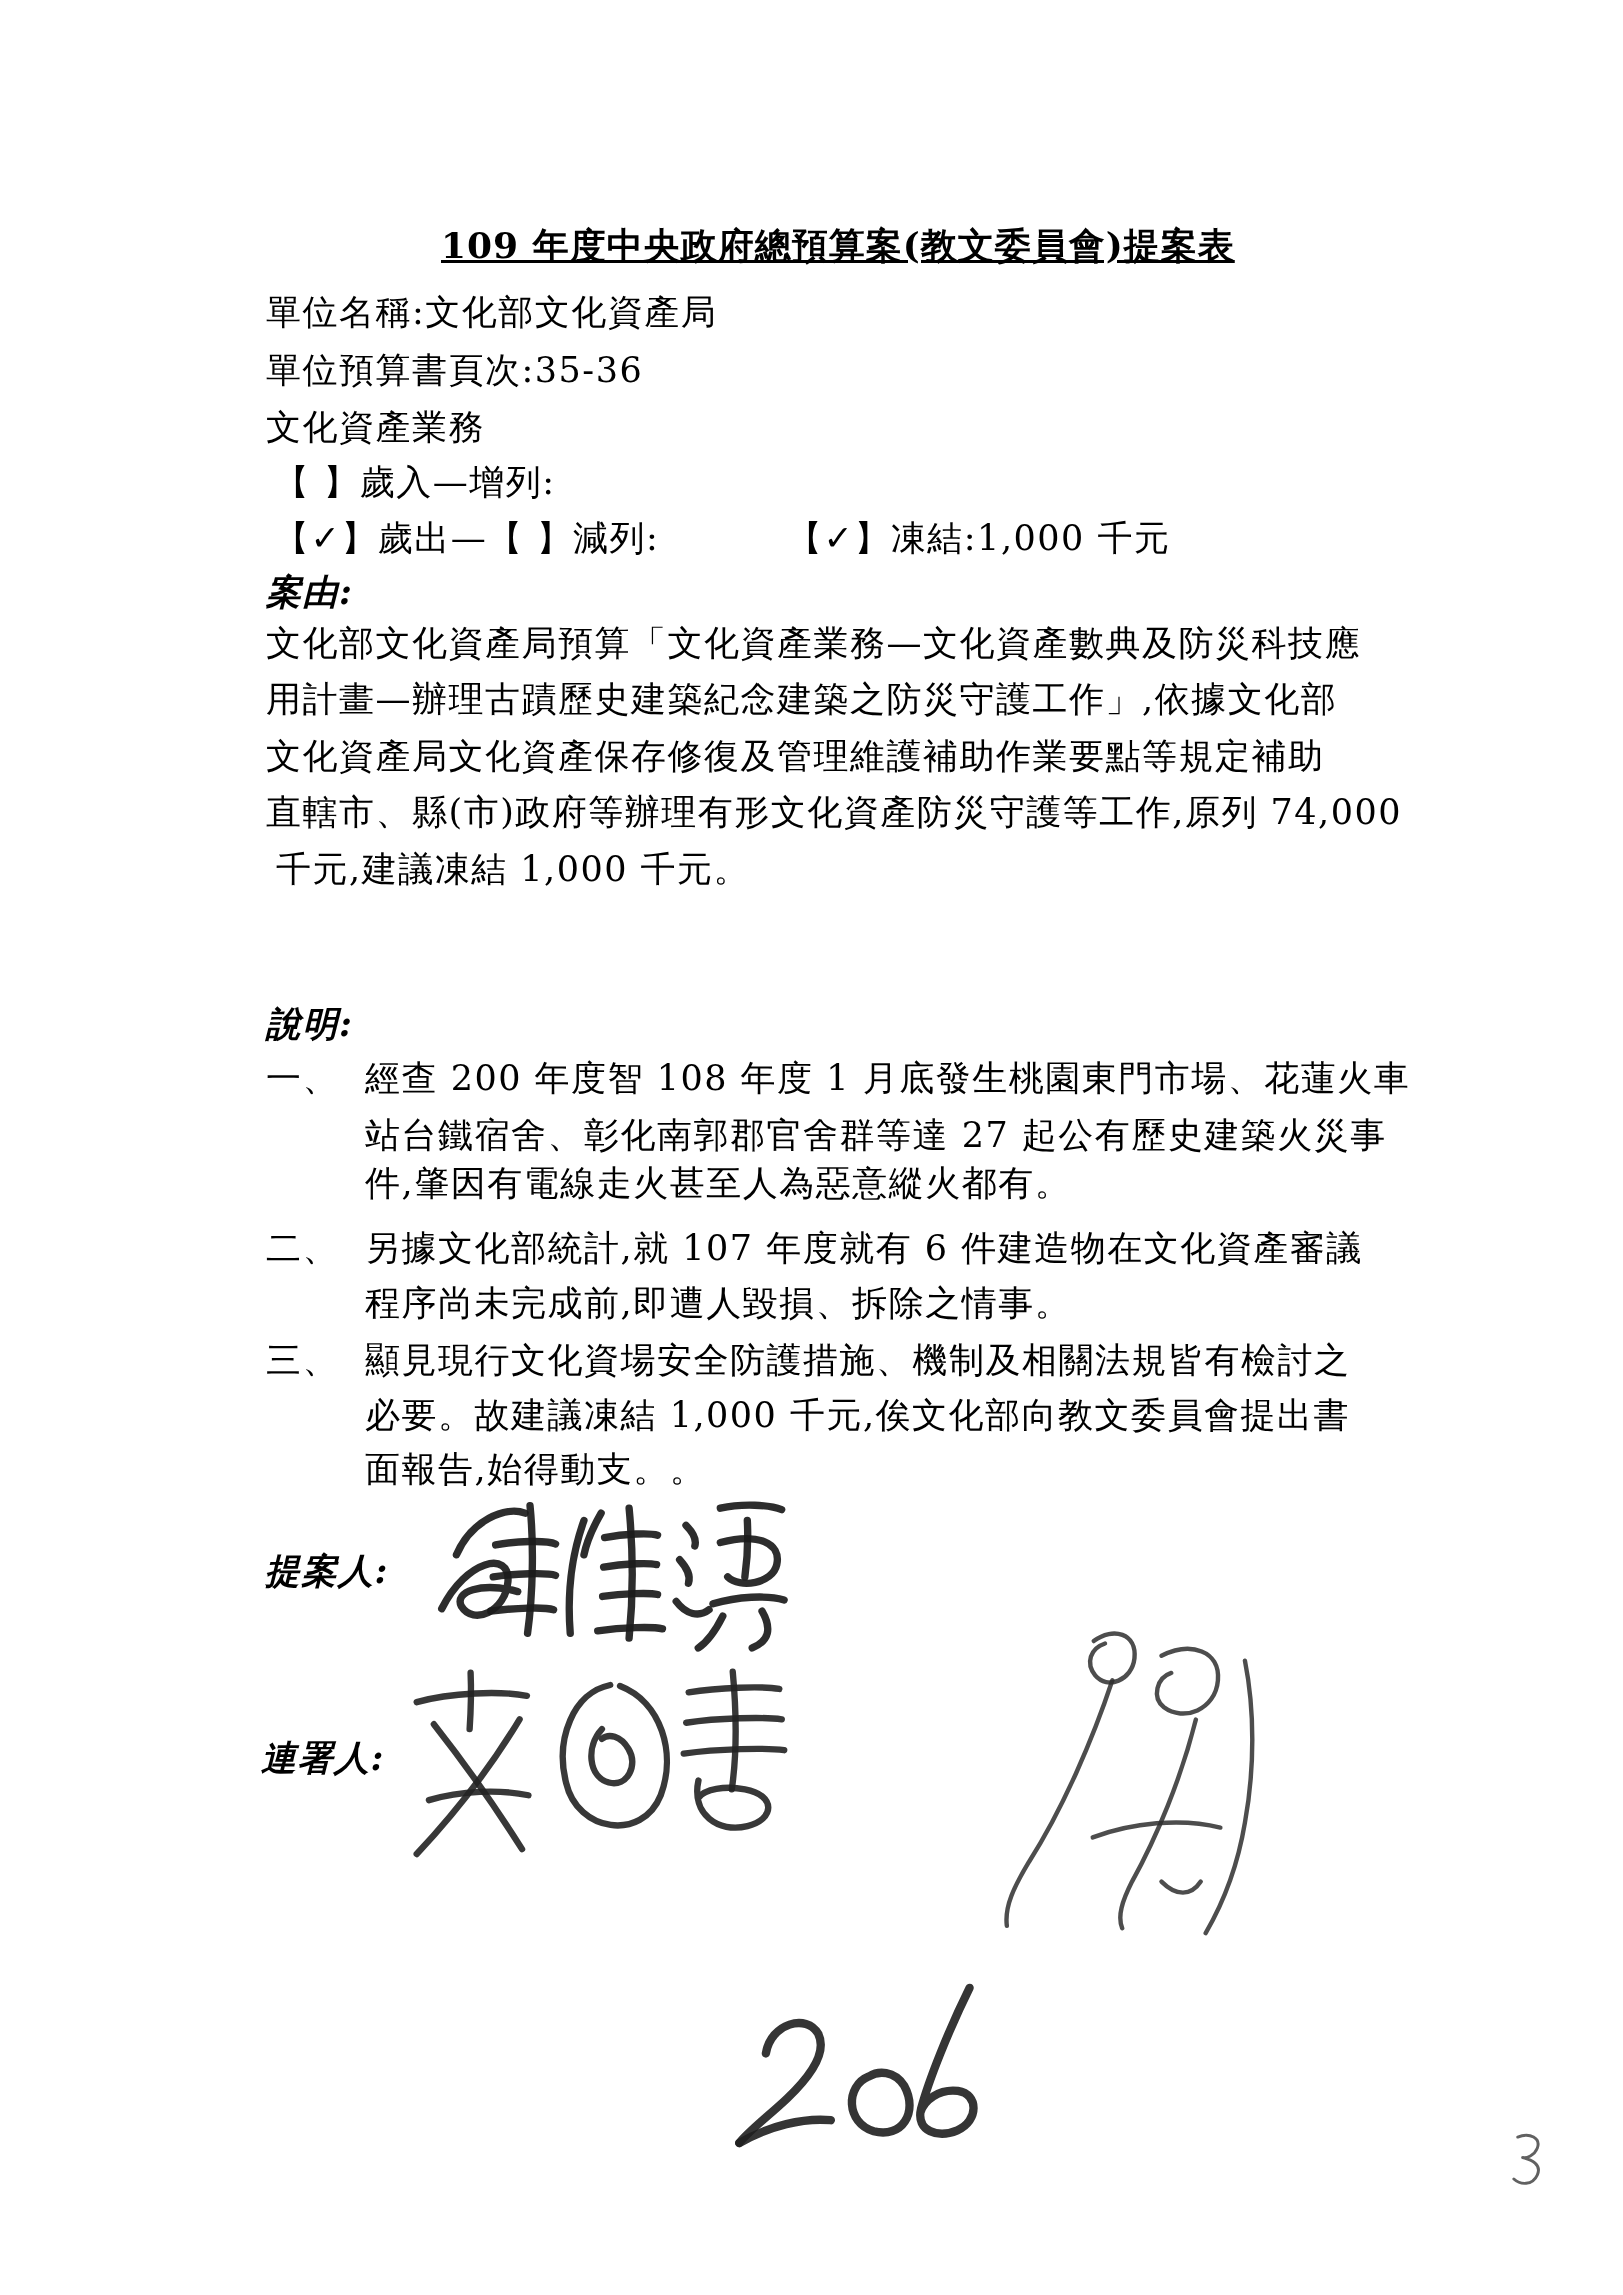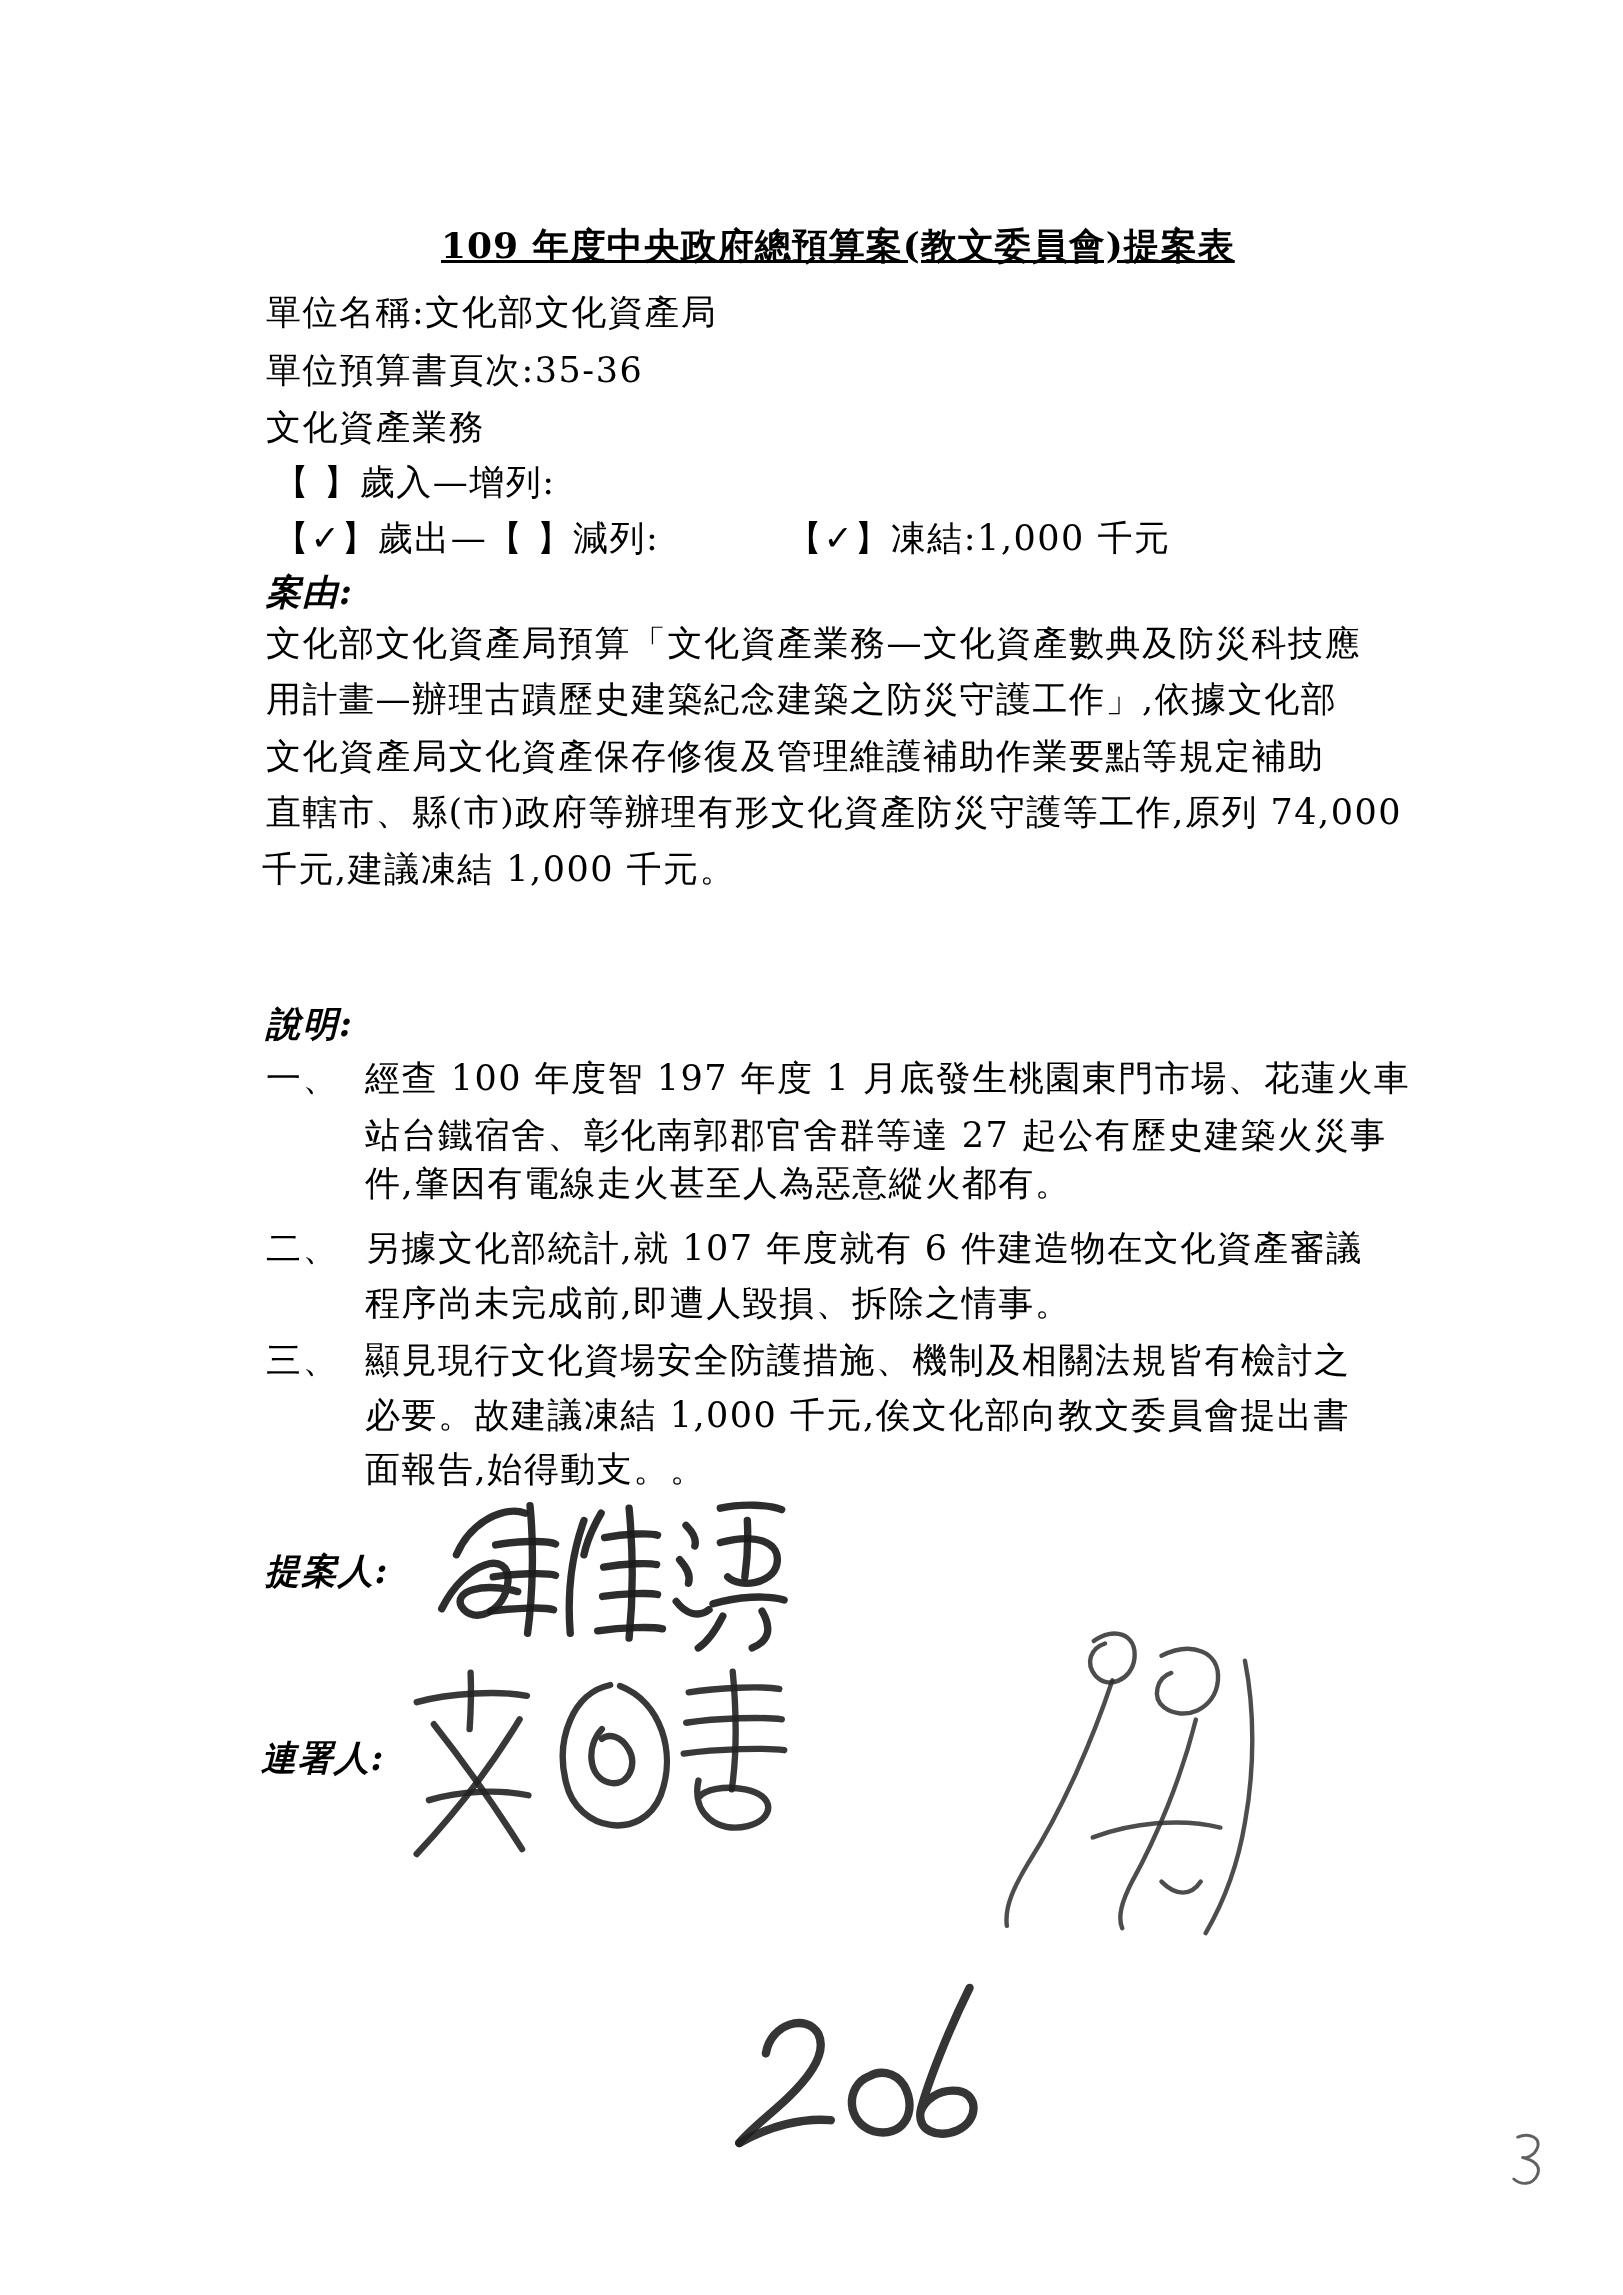--- a/index.html
+++ b/index.html
@@ -28,26 +28,26 @@
 <div class="line" style="left:266px;top:408px">文化資產業務</div>
 <div class="line" style="left:274px;top:463px">【 】歲入—增列:</div>
 <div class="line" style="left:274px;top:519px">【✓】歲出—【 】減列:</div>
 <div class="line" style="left:787px;top:519px">【✓】凍結:1,000 千元</div>
 
 <div class="line b" style="left:266px;top:573px">案由:</div>
 <div class="line" style="left:266px;top:624px">文化部文化資產局預算「文化資產業務—文化資產數典及防災科技應</div>
 <div class="line" style="left:266px;top:680px">用計畫—辦理古蹟歷史建築紀念建築之防災守護工作」,依據文化部</div>
 <div class="line" style="left:266px;top:737px">文化資產局文化資產保存修復及管理維護補助作業要點等規定補助</div>
 <div class="line" style="left:266px;top:793px">直轄市、縣(市)政府等辦理有形文化資產防災守護等工作,原列 74,000</div>
-<div class="line" style="left:262px;top:850px">千元,建議凍結 1,000 千元。</div>
+<div class="line" style="left:276px;top:850px">千元,建議凍結 1,000 千元。</div>
 
 <div class="line b" style="left:266px;top:1005px">說明:</div>
 
 <div class="line" style="left:266px;top:1059px">一、</div>
-<div class="line" style="left:365px;top:1059px">經查 100 年度智 197 年度 1 月底發生桃園東門市場、花蓮火車</div>
+<div class="line" style="left:365px;top:1059px">經查 200 年度智 108 年度 1 月底發生桃園東門市場、花蓮火車</div>
 <div class="line" style="left:365px;top:1116px">站台鐵宿舍、彰化南郭郡官舍群等達 27 起公有歷史建築火災事</div>
 <div class="line" style="left:365px;top:1164px">件,肇因有電線走火甚至人為惡意縱火都有。</div>
 
 <div class="line" style="left:266px;top:1229px">二、</div>
 <div class="line" style="left:365px;top:1229px">另據文化部統計,就 107 年度就有 6 件建造物在文化資產審議</div>
 <div class="line" style="left:365px;top:1284px">程序尚未完成前,即遭人毀損、拆除之情事。</div>
 
 <div class="line" style="left:266px;top:1341px">三、</div>
 <div class="line" style="left:365px;top:1341px">顯見現行文化資場安全防護措施、機制及相關法規皆有檢討之</div>
 <div class="line" style="left:365px;top:1396px">必要。故建議凍結 1,000 千元,俟文化部向教文委員會提出書</div>

